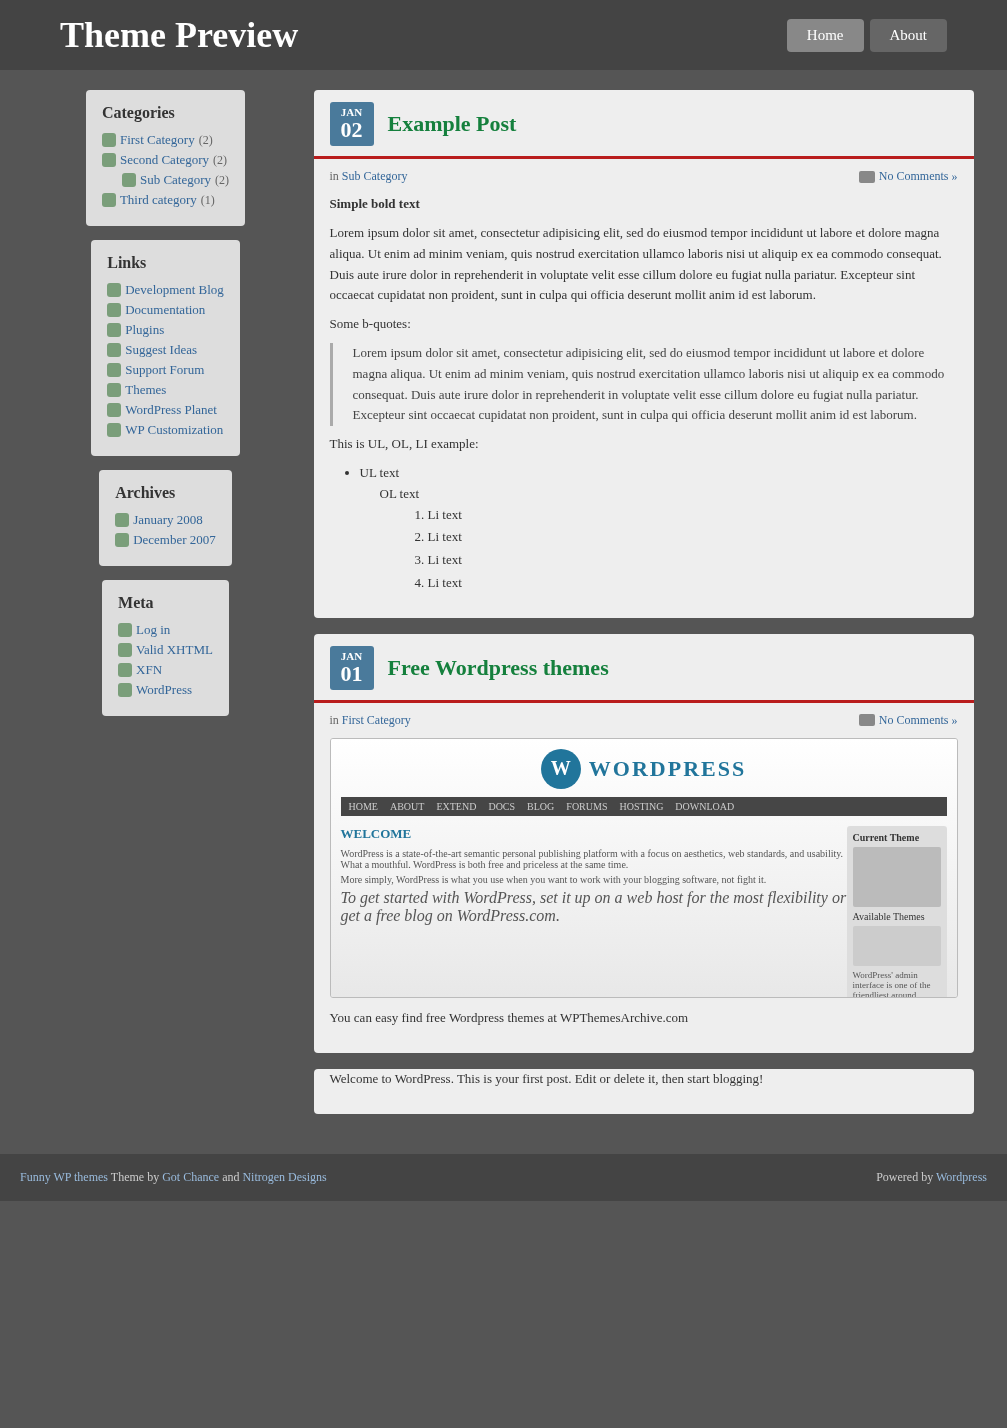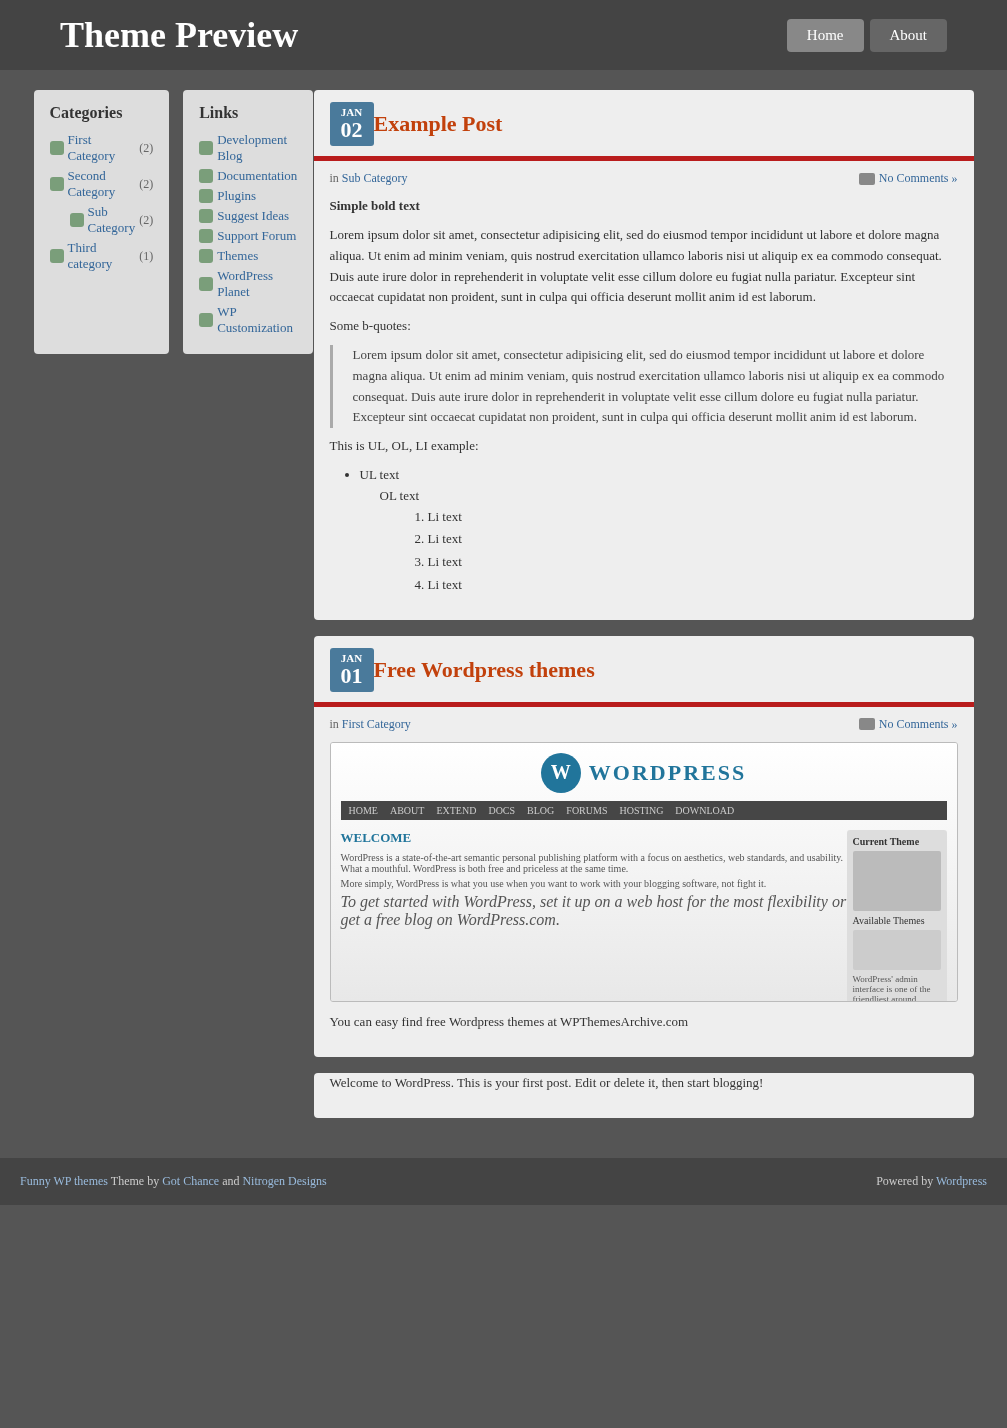--- a/index.html
+++ b/index.html
@@ -48,22 +48,23 @@
       padding: 20px 10px;
       display: flex;
       gap: 16px;
       align-items: flex-start;
     }
     
     #sidebar {
       width: 264px;
       flex-shrink: 0;
       display: flex;
-      flex-direction: row;
+      flex-direction: column;
       gap: 14px;
+      align-items: center;
     }
     .sidebar-widget {
       background-color: #ddd;
       border-radius: 4px;
       padding: 14px 16px;
     }
     .widget-title {
       font-size: 16px;
       font-weight: bold;
       color: #333;
@@ -113,22 +114,23 @@
     }
     .post-card {
       background-color: #eee;
       border-radius: 4px;
       padding: 0 0 16px 0;
       overflow: hidden;
     }
     .post-header {
       display: flex;
       align-items: center;
+      gap: 14px;
       padding: 12px 16px 0 16px;
-      border-bottom: 5px solid #b91c1c;
+      border-bottom: 3px solid #b91c1c;
       padding-bottom: 10px;
       margin-bottom: 10px;
     }
     .date-box {
       background-color: #4a7a9b;
       color: #fff;
       text-align: center;
       padding: 4px 8px;
       border-radius: 3px;
       font-family: Georgia, serif;
@@ -145,21 +147,21 @@
       font-weight: bold;
       display: block;
       line-height: 1.1;
     }
     .post-title-area {
       flex: 1;
     }
     .post-title {
       font-size: 22px;
       font-weight: bold;
-      color: #c2410c;
+      color: #15803d;
       font-family: Georgia, serif;
     }
     .post-meta-row {
       display: flex;
       justify-content: space-between;
       align-items: flex-start;
       font-size: 12px;
       color: #666;
       padding: 0 16px;
       margin-bottom: 10px;

